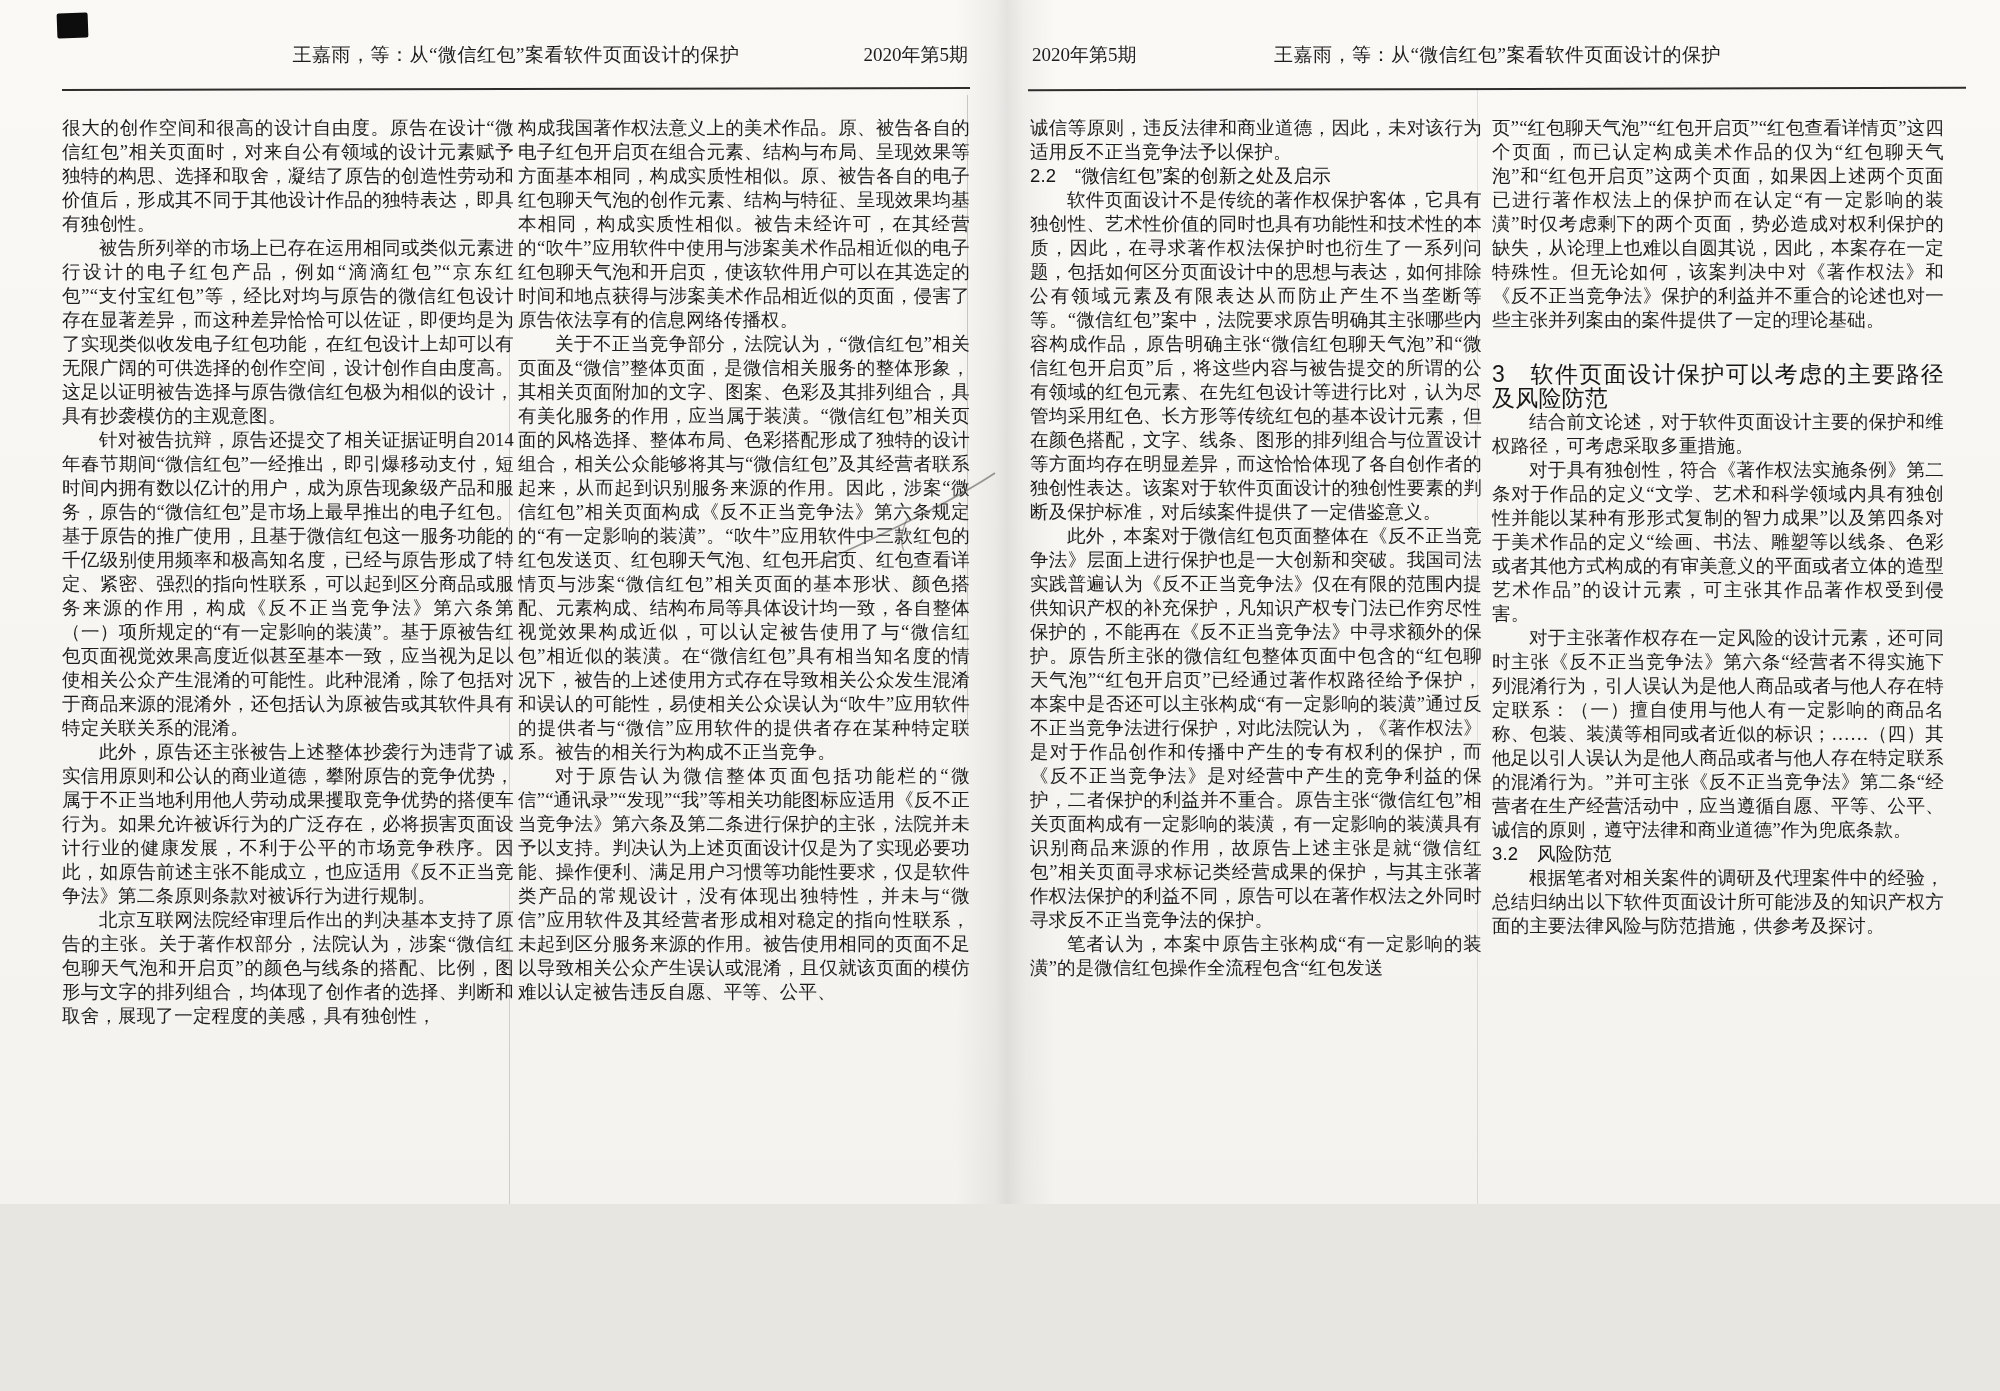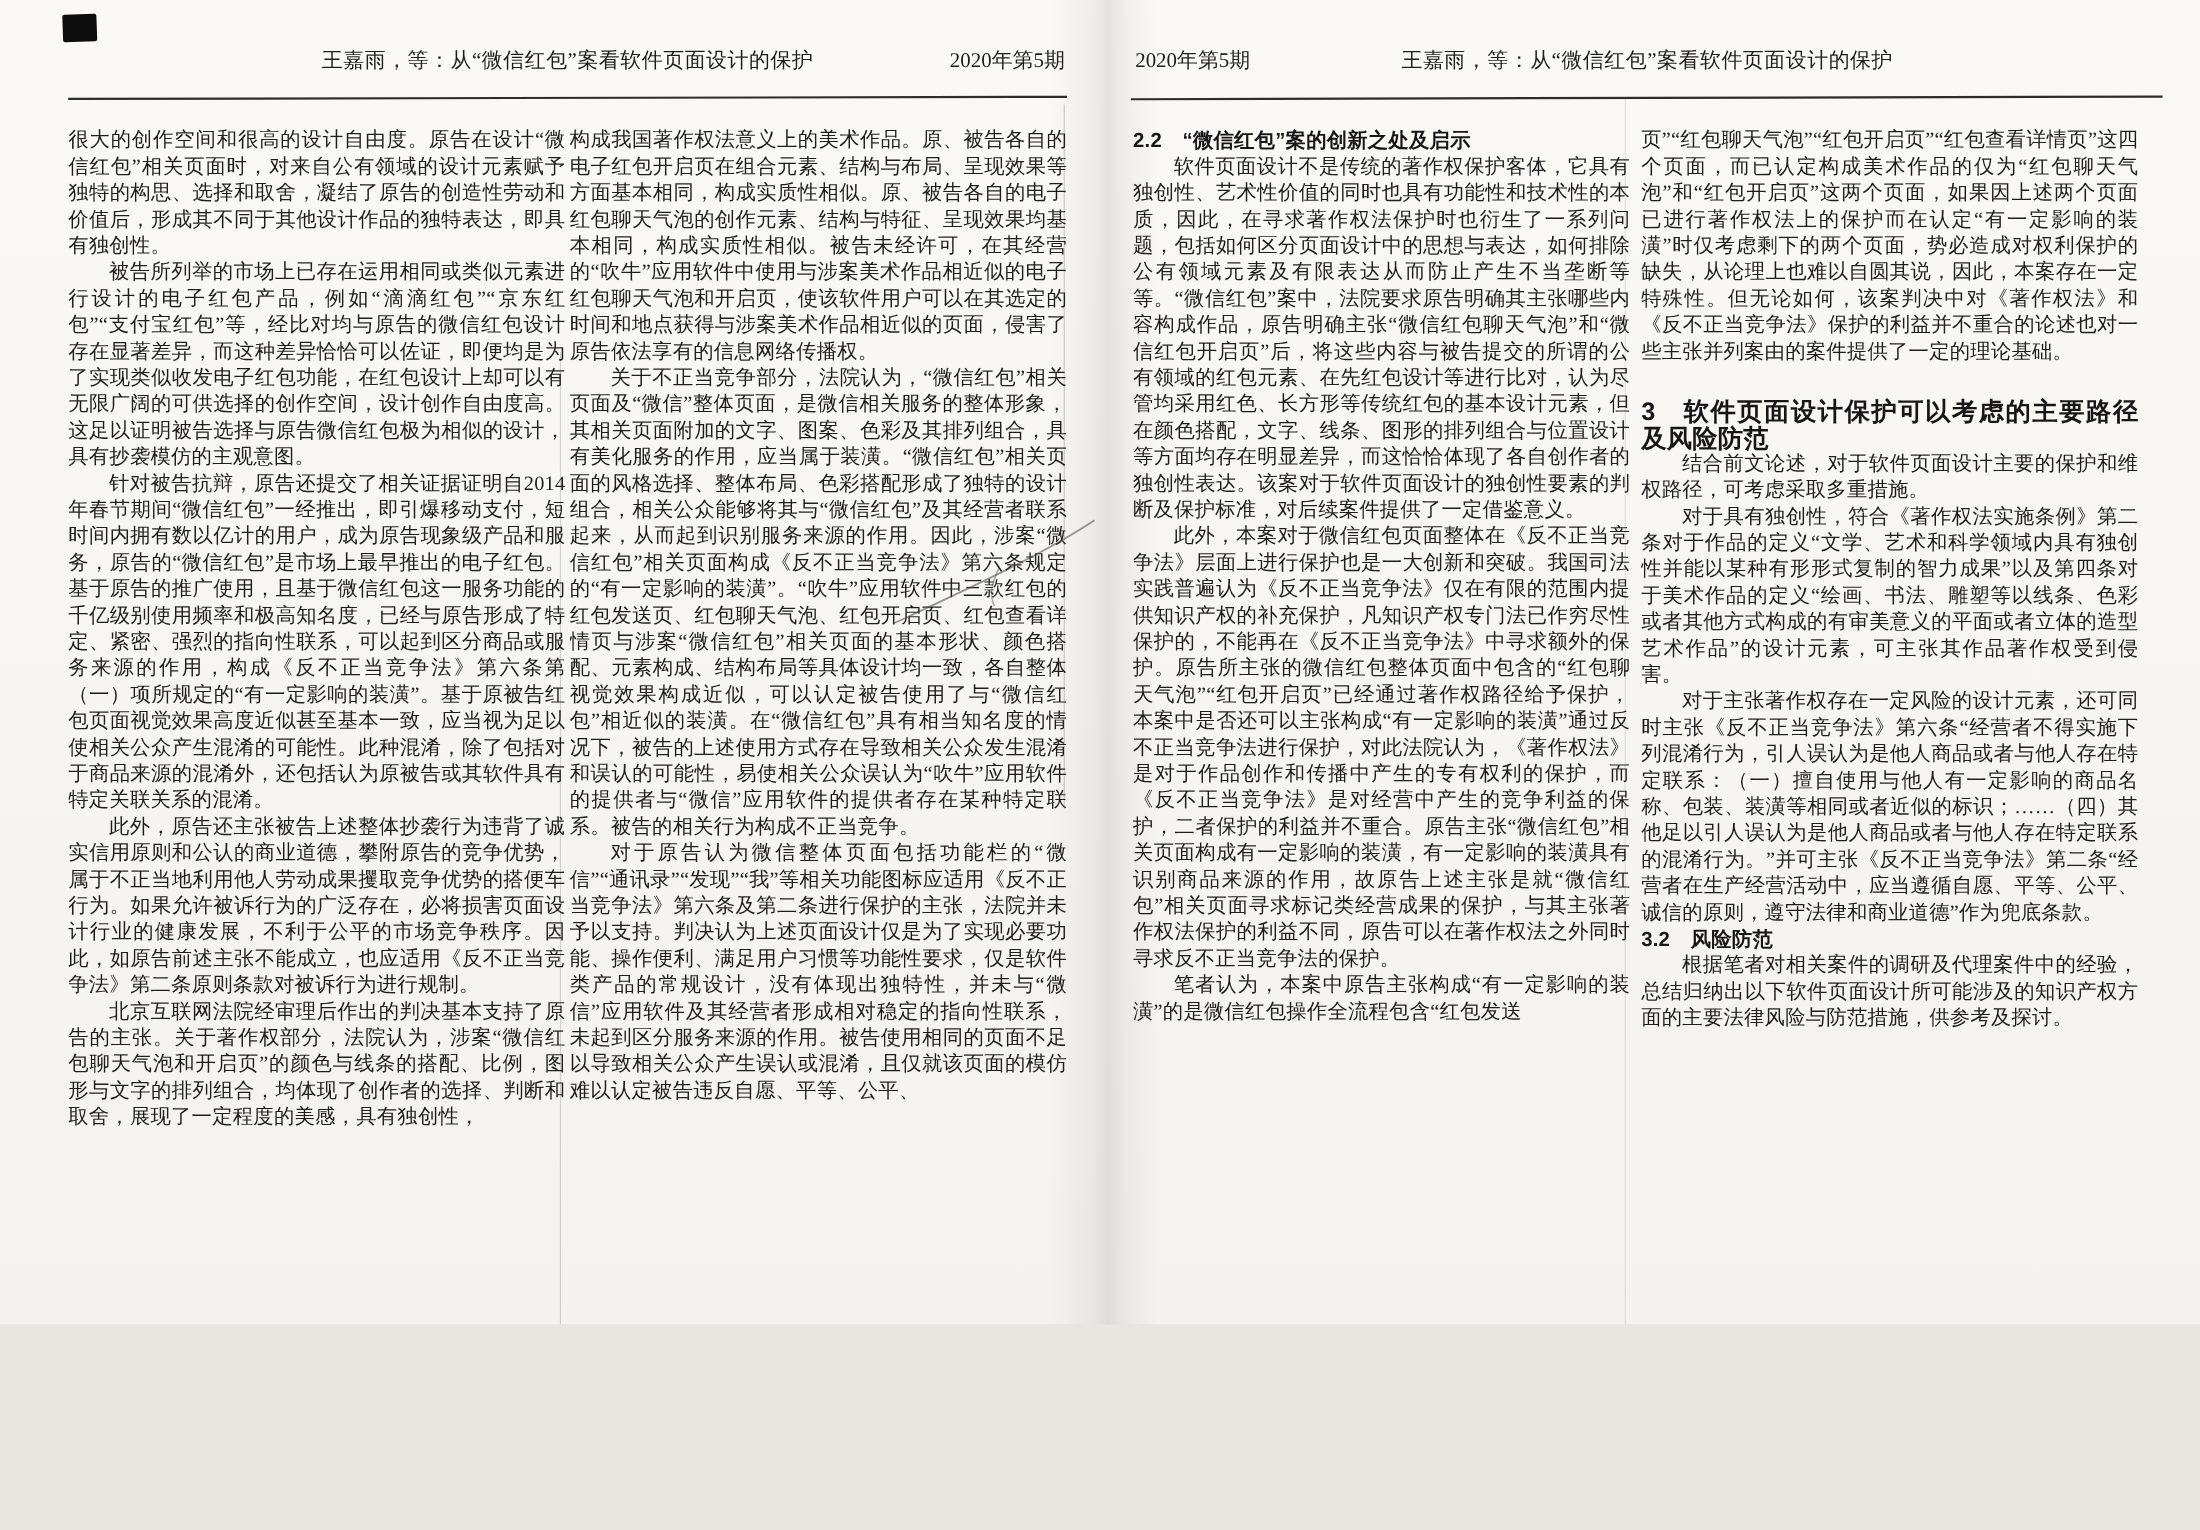--- a/index.html
+++ b/index.html
@@ -30,21 +30,21 @@
   }
   .col-l1 { left:62px; }
   .col-l2 { left:518px; }
   .col-r1 { left:1030px; }
   .col-r2 { left:1492px; }
   .blk { margin:0; }
   .para { text-indent:2em; }
   .cont { text-indent:0; }
   .h1, .h2 {
     font-family:"Liberation Sans","DejaVu Sans",sans-serif;
-    font-weight:bold; text-indent:0; color:#161616;
+    font-weight:normal; text-indent:0; color:#161616;
   }
   .h1 { margin-top:30px; font-size:23px; }
   .page-number {
     position:absolute; top:1344px; font-size:17px; letter-spacing:2px;
     font-family:"Liberation Sans","DejaVu Sans",sans-serif; color:#1a1a1a;
   }
   .pn-left { left:76px; }
   .pn-right { left:1806px;margin-top:20px; }
   .crease { position:absolute; width:1px; background:rgba(40,40,40,0.18); }
   .crease-a { left:509px; top:320px; height:980px; }
@@ -77,20 +77,21 @@
       <div class="blk para">针对被告抗辩，原告还提交了相关证据证明自2014年春节期间“微信红包”一经推出，即引爆移动支付，短时间内拥有数以亿计的用户，成为原告现象级产品和服务，原告的“微信红包”是市场上最早推出的电子红包。基于原告的推广使用，且基于微信红包这一服务功能的千亿级别使用频率和极高知名度，已经与原告形成了特定、紧密、强烈的指向性联系，可以起到区分商品或服务来源的作用，构成《反不正当竞争法》第六条第（一）项所规定的“有一定影响的装潢”。基于原被告红包页面视觉效果高度近似甚至基本一致，应当视为足以使相关公众产生混淆的可能性。此种混淆，除了包括对于商品来源的混淆外，还包括认为原被告或其软件具有特定关联关系的混淆。</div>
       <div class="blk para">此外，原告还主张被告上述整体抄袭行为违背了诚实信用原则和公认的商业道德，攀附原告的竞争优势，属于不正当地利用他人劳动成果攫取竞争优势的搭便车行为。如果允许被诉行为的广泛存在，必将损害页面设计行业的健康发展，不利于公平的市场竞争秩序。因此，如原告前述主张不能成立，也应适用《反不正当竞争法》第二条原则条款对被诉行为进行规制。</div>
       <div class="blk para">北京互联网法院经审理后作出的判决基本支持了原告的主张。关于著作权部分，法院认为，涉案“微信红包聊天气泡和开启页”的颜色与线条的搭配、比例，图形与文字的排列组合，均体现了创作者的选择、判断和取舍，展现了一定程度的美感，具有独创性，</div>
     </div>
   <div class="col col-l2">
       <div class="blk cont">构成我国著作权法意义上的美术作品。原、被告各自的电子红包开启页在组合元素、结构与布局、呈现效果等方面基本相同，构成实质性相似。原、被告各自的电子红包聊天气泡的创作元素、结构与特征、呈现效果均基本相同，构成实质性相似。被告未经许可，在其经营的“吹牛”应用软件中使用与涉案美术作品相近似的电子红包聊天气泡和开启页，使该软件用户可以在其选定的时间和地点获得与涉案美术作品相近似的页面，侵害了原告依法享有的信息网络传播权。</div>
       <div class="blk para">关于不正当竞争部分，法院认为，“微信红包”相关页面及“微信”整体页面，是微信相关服务的整体形象，其相关页面附加的文字、图案、色彩及其排列组合，具有美化服务的作用，应当属于装潢。“微信红包”相关页面的风格选择、整体布局、色彩搭配形成了独特的设计组合，相关公众能够将其与“微信红包”及其经营者联系起来，从而起到识别服务来源的作用。因此，涉案“微信红包”相关页面构成《反不正当竞争法》第六条规定的“有一定影响的装潢”。“吹牛”应用软件中三款红包的红包发送页、红包聊天气泡、红包开启页、红包查看详情页与涉案“微信红包”相关页面的基本形状、颜色搭配、元素构成、结构布局等具体设计均一致，各自整体视觉效果构成近似，可以认定被告使用了与“微信红包”相近似的装潢。在“微信红包”具有相当知名度的情况下，被告的上述使用方式存在导致相关公众发生混淆和误认的可能性，易使相关公众误认为“吹牛”应用软件的提供者与“微信”应用软件的提供者存在某种特定联系。被告的相关行为构成不正当竞争。</div>
       <div class="blk para">对于原告认为微信整体页面包括功能栏的“微信”“通讯录”“发现”“我”等相关功能图标应适用《反不正当竞争法》第六条及第二条进行保护的主张，法院并未予以支持。判决认为上述页面设计仅是为了实现必要功能、操作便利、满足用户习惯等功能性要求，仅是软件类产品的常规设计，没有体现出独特性，并未与“微信”应用软件及其经营者形成相对稳定的指向性联系，未起到区分服务来源的作用。被告使用相同的页面不足以导致相关公众产生误认或混淆，且仅就该页面的模仿难以认定被告违反自愿、平等、公平、</div>
     </div>
   <div class="col col-r1">
+      <div class="blk cont">诚信等原则，违反法律和商业道德，因此，未对该行为适用反不正当竞争法予以保护。</div>
       <div class="blk h2">2.2　“微信红包”案的创新之处及启示</div>
       <div class="blk para">软件页面设计不是传统的著作权保护客体，它具有独创性、艺术性价值的同时也具有功能性和技术性的本质，因此，在寻求著作权法保护时也衍生了一系列问题，包括如何区分页面设计中的思想与表达，如何排除公有领域元素及有限表达从而防止产生不当垄断等等。“微信红包”案中，法院要求原告明确其主张哪些内容构成作品，原告明确主张“微信红包聊天气泡”和“微信红包开启页”后，将这些内容与被告提交的所谓的公有领域的红包元素、在先红包设计等进行比对，认为尽管均采用红色、长方形等传统红包的基本设计元素，但在颜色搭配，文字、线条、图形的排列组合与位置设计等方面均存在明显差异，而这恰恰体现了各自创作者的独创性表达。该案对于软件页面设计的独创性要素的判断及保护标准，对后续案件提供了一定借鉴意义。</div>
       <div class="blk para">此外，本案对于微信红包页面整体在《反不正当竞争法》层面上进行保护也是一大创新和突破。我国司法实践普遍认为《反不正当竞争法》仅在有限的范围内提供知识产权的补充保护，凡知识产权专门法已作穷尽性保护的，不能再在《反不正当竞争法》中寻求额外的保护。原告所主张的微信红包整体页面中包含的“红包聊天气泡”“红包开启页”已经通过著作权路径给予保护，本案中是否还可以主张构成“有一定影响的装潢”通过反不正当竞争法进行保护，对此法院认为，《著作权法》是对于作品创作和传播中产生的专有权利的保护，而《反不正当竞争法》是对经营中产生的竞争利益的保护，二者保护的利益并不重合。原告主张“微信红包”相关页面构成有一定影响的装潢，有一定影响的装潢具有识别商品来源的作用，故原告上述主张是就“微信红包”相关页面寻求标记类经营成果的保护，与其主张著作权法保护的利益不同，原告可以在著作权法之外同时寻求反不正当竞争法的保护。</div>
       <div class="blk para">笔者认为，本案中原告主张构成“有一定影响的装潢”的是微信红包操作全流程包含“红包发送</div>
     </div>
   <div class="col col-r2">
       <div class="blk cont">页”“红包聊天气泡”“红包开启页”“红包查看详情页”这四个页面，而已认定构成美术作品的仅为“红包聊天气泡”和“红包开启页”这两个页面，如果因上述两个页面已进行著作权法上的保护而在认定“有一定影响的装潢”时仅考虑剩下的两个页面，势必造成对权利保护的缺失，从论理上也难以自圆其说，因此，本案存在一定特殊性。但无论如何，该案判决中对《著作权法》和《反不正当竞争法》保护的利益并不重合的论述也对一些主张并列案由的案件提供了一定的理论基础。</div>
       <div class="blk h1">3　软件页面设计保护可以考虑的主要路径及风险防范</div>
       <div class="blk para">结合前文论述，对于软件页面设计主要的保护和维权路径，可考虑采取多重措施。</div>
       <div class="blk para">对于具有独创性，符合《著作权法实施条例》第二条对于作品的定义“文学、艺术和科学领域内具有独创性并能以某种有形形式复制的智力成果”以及第四条对于美术作品的定义“绘画、书法、雕塑等以线条、色彩或者其他方式构成的有审美意义的平面或者立体的造型艺术作品”的设计元素，可主张其作品著作权受到侵害。</div>

